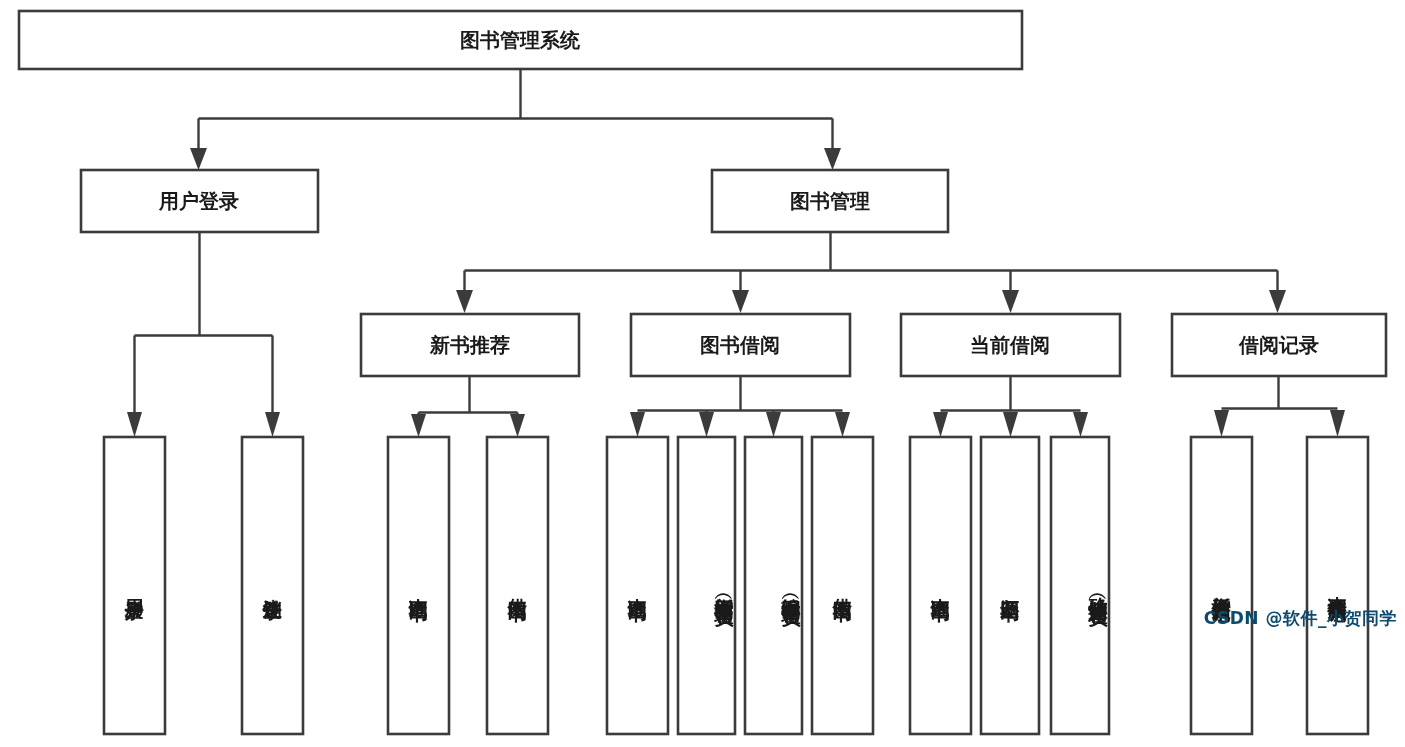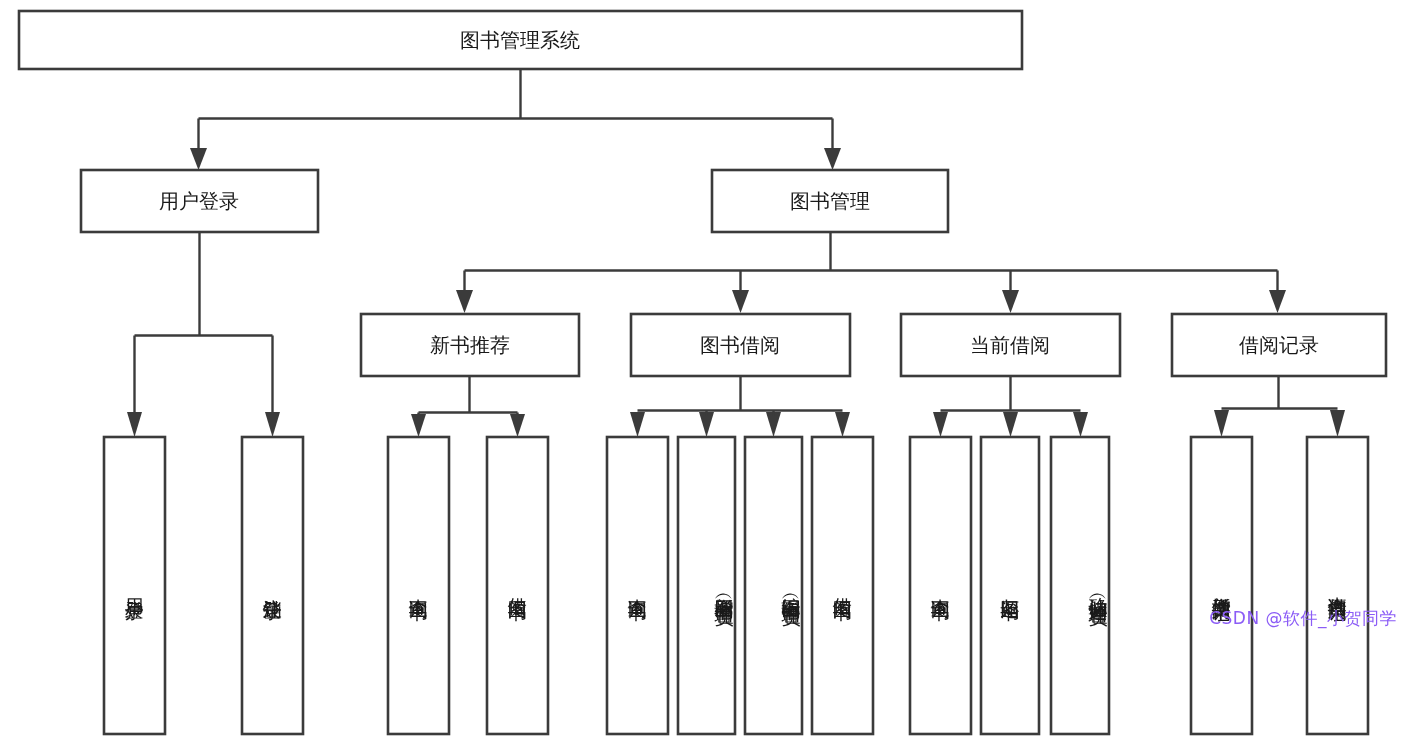--- a/index.html
+++ b/index.html
@@ -11,20 +11,21 @@
     width: 1405px;
     height: 747px;
     font-family: "DejaVu Sans", "Liberation Sans", sans-serif;
     overflow: hidden;
     position: relative;
   }
   #diagram-root {
     position: relative;
     width: 1405px;
     height: 636px;
+    font-weight: bold;
   }
   svg#tree-svg {
     position: absolute;
     left: 0;
     top: 0;
     width: 1405px;
     height: 747px;
     display: block;
   }
   .node-box {
@@ -61,21 +62,21 @@
     white-space: nowrap;
     text-align: center;
     pointer-events: none;
   }
   .watermark {
     position: absolute;
     right: 8px;
     bottom: 6px;
     font-family: "DejaVu Sans", "Liberation Sans", sans-serif;
     font-size: 17px;
-    color: #8b5cf6;
+    color: #0c4a6e;
     white-space: nowrap;
     letter-spacing: 0.5px;
   }
 </style>
 </head>
 <body>
 
 <div id="diagram-root">
 
   <svg id="tree-svg" viewBox="0 0 1405 747">

